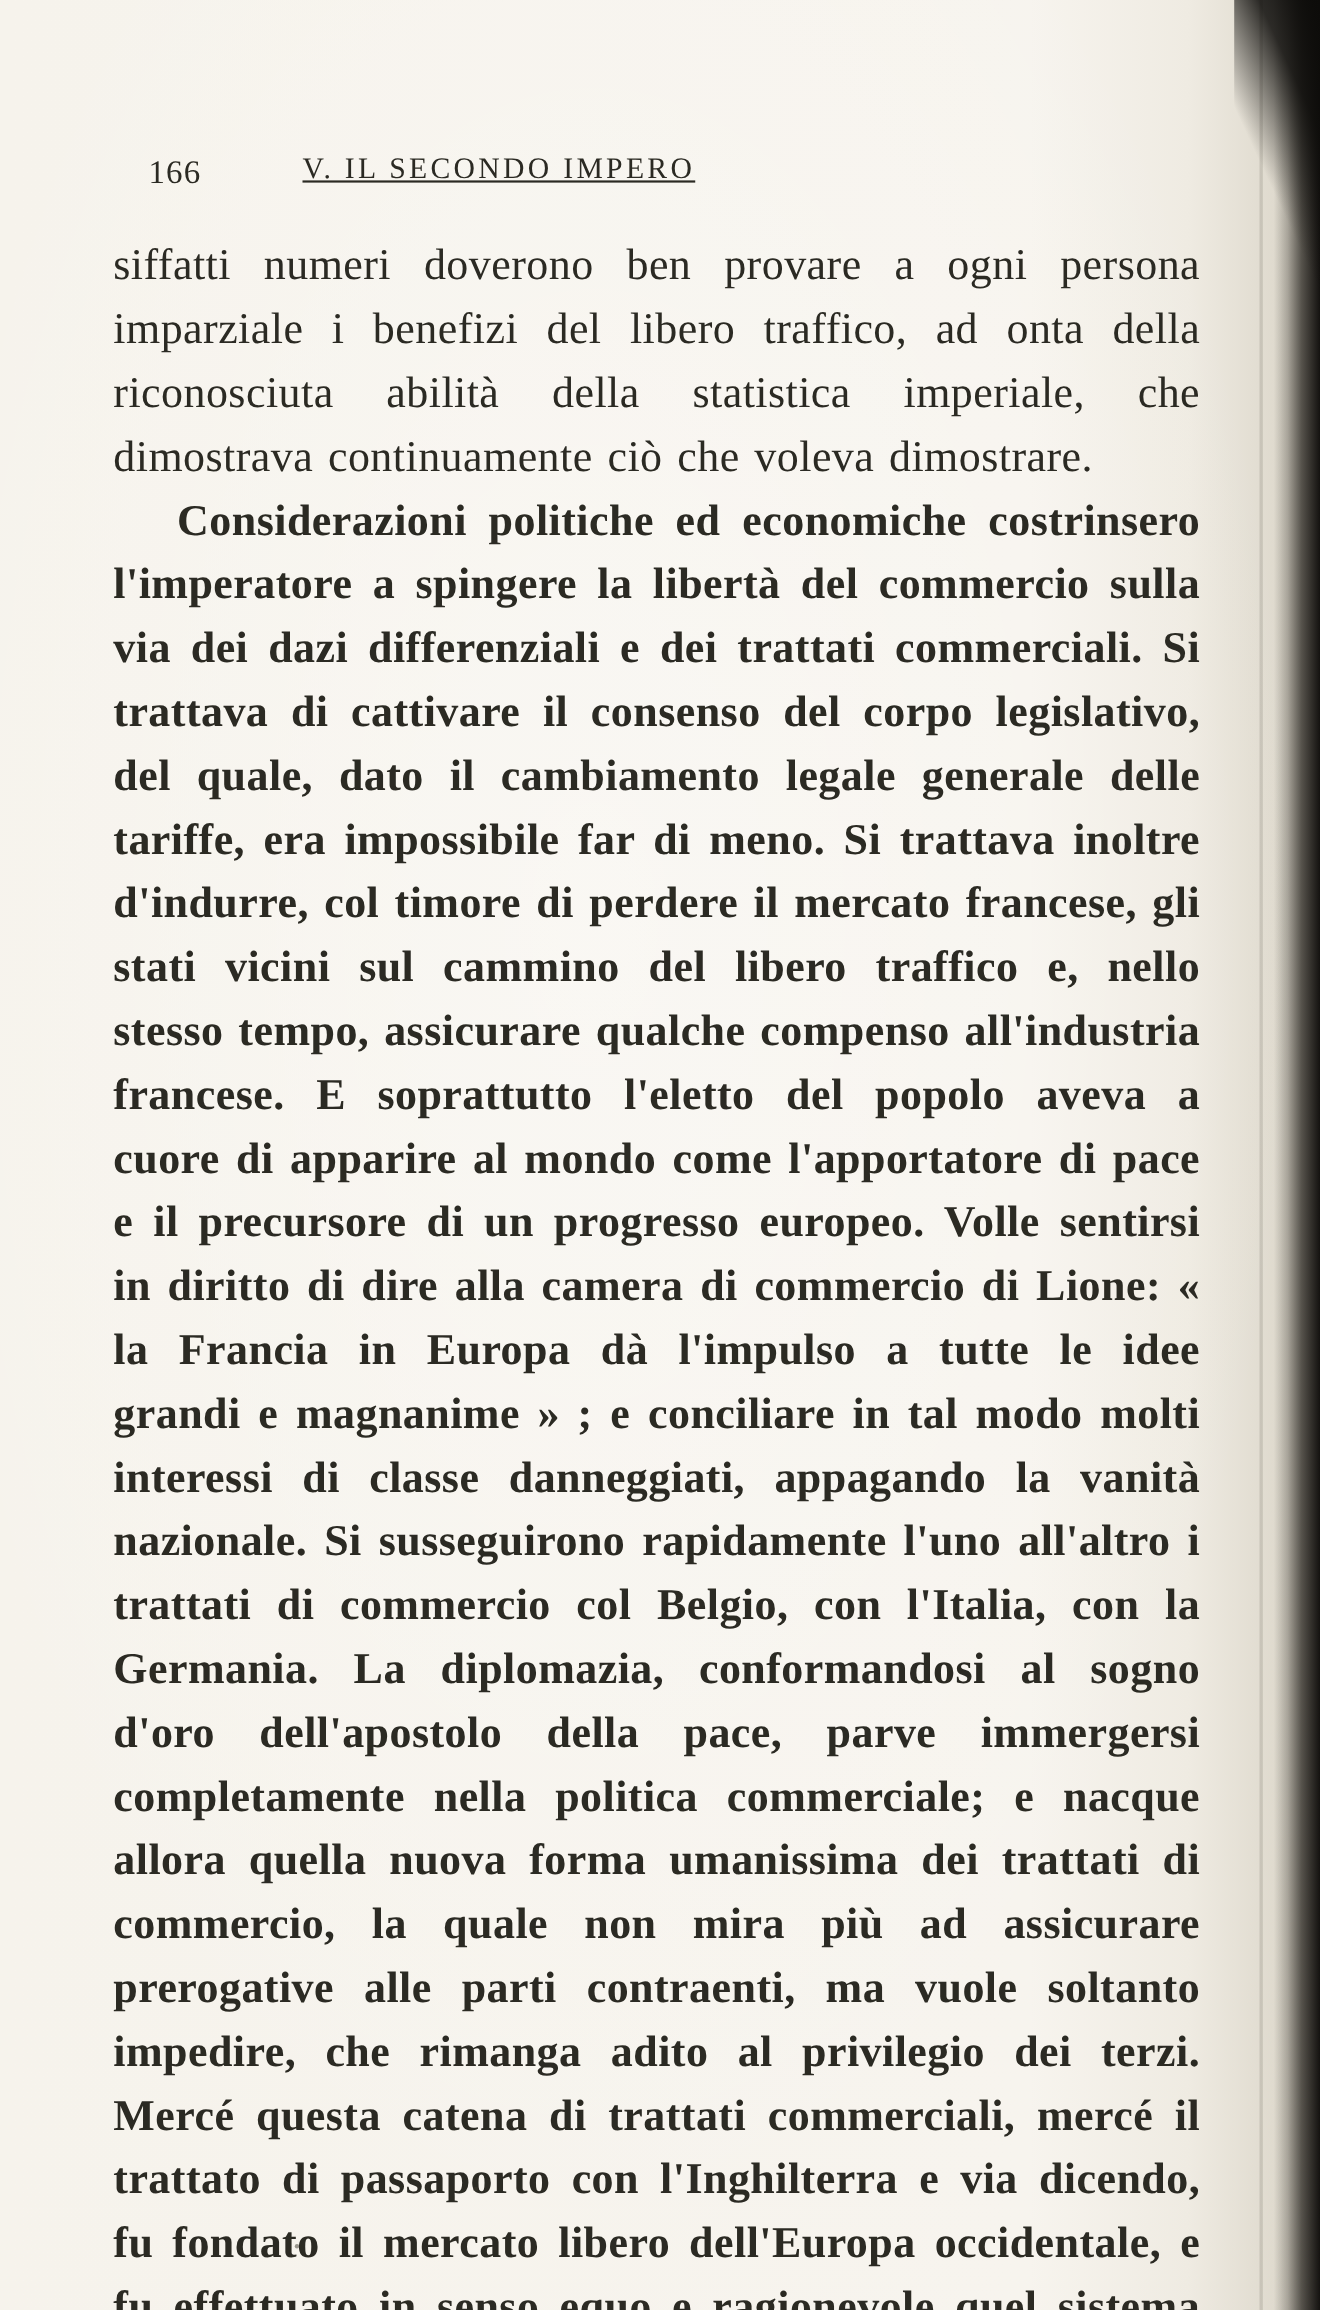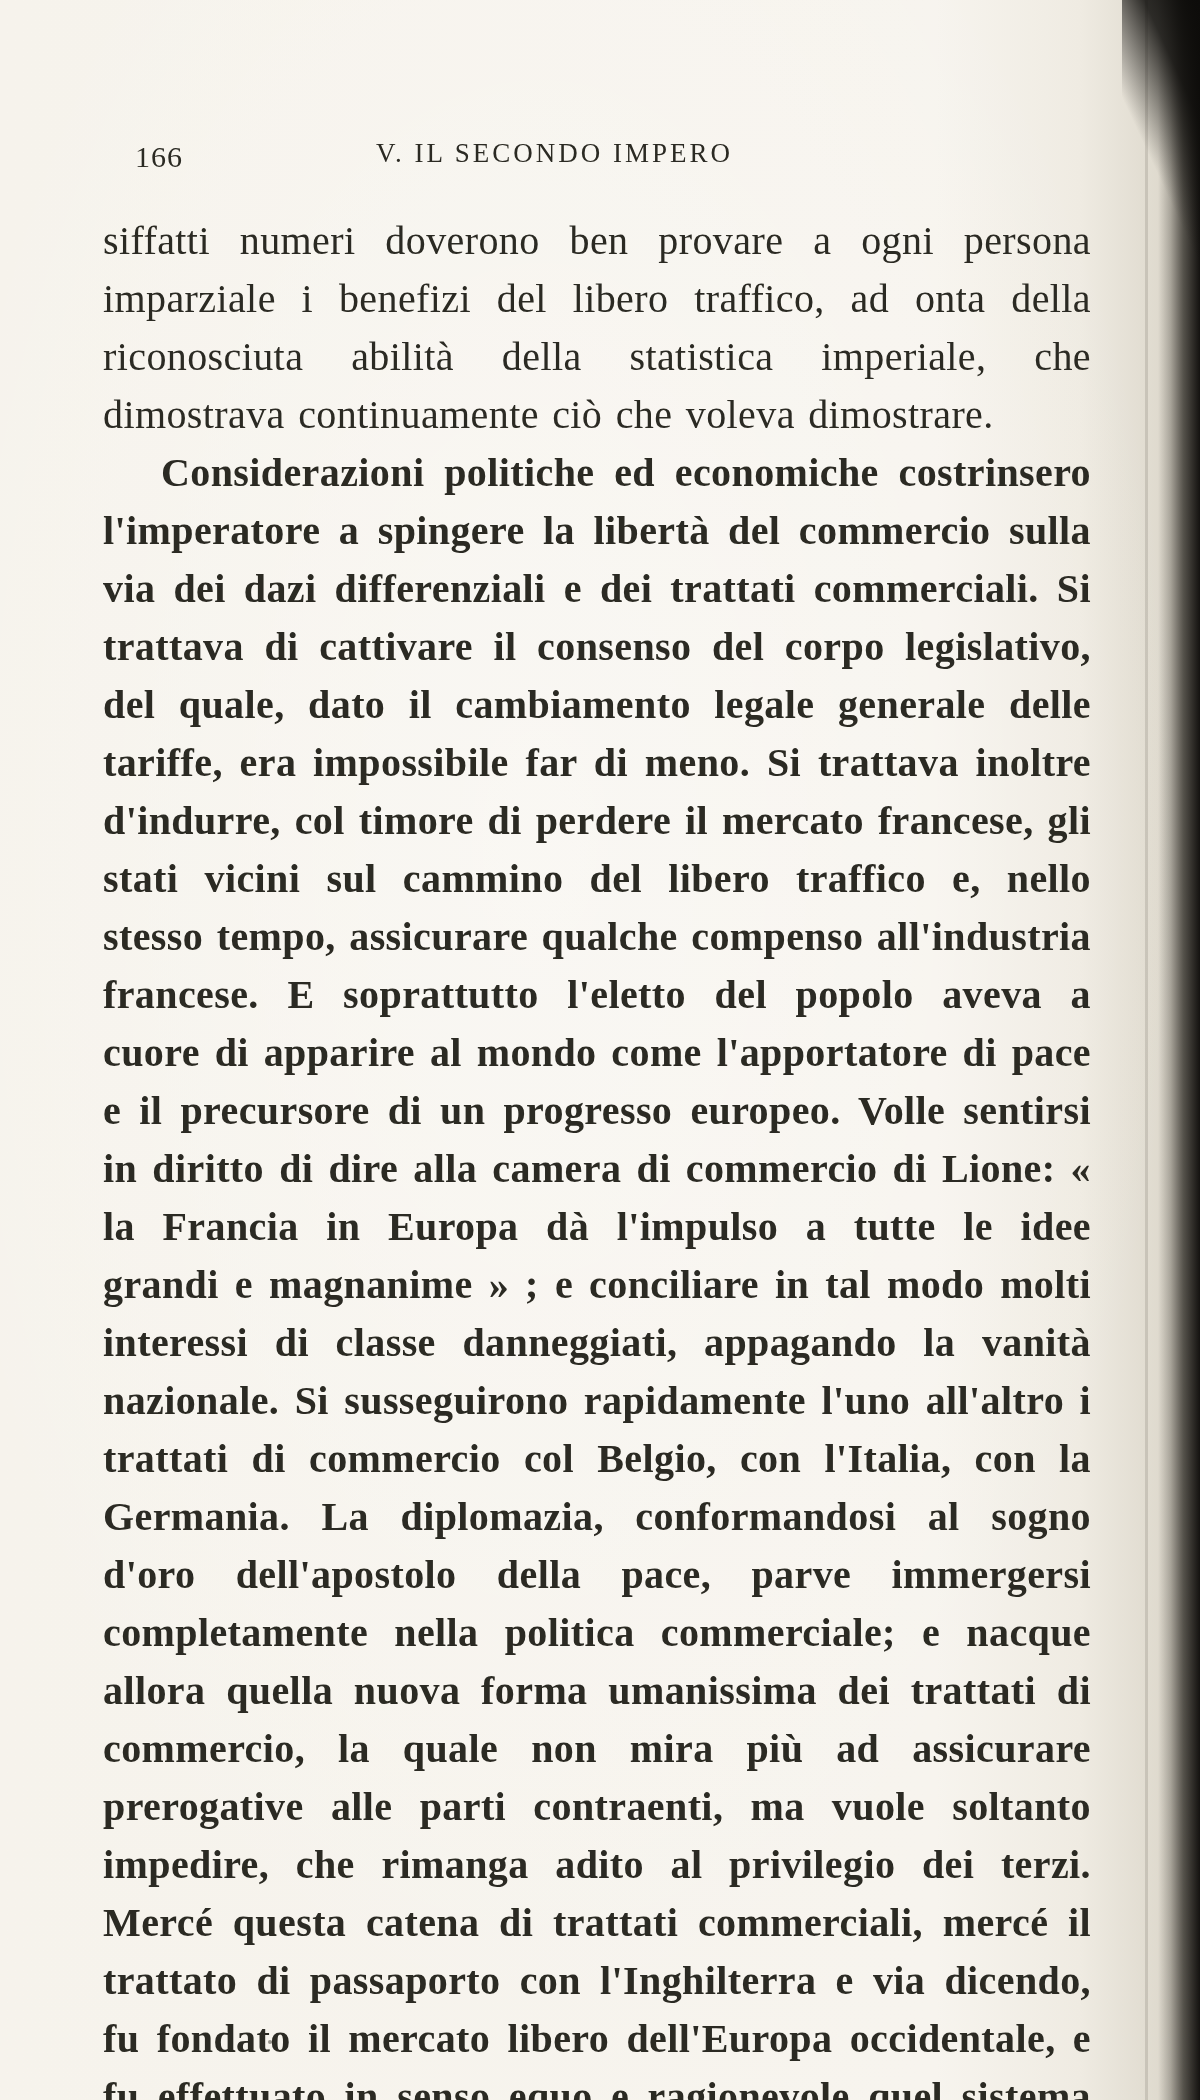--- a/index.html
+++ b/index.html
@@ -70,24 +70,25 @@
     left: 0;
     top: 2px;
     font-size: 30px;
     letter-spacing: 1px;
   }
   .running-header {
     position: absolute;
     left: 140px;
     right: 250px;
     top: 0;
-    text-align: center;
+    text-align: left;
     font-size: 27px;
     letter-spacing: 3px;
     white-space: nowrap;
+    text-decoration: underline;
   }
 
   .body-text {
     position: absolute;
     top: 212px;
     left: 103px;
     width: 988px;
     font-size: 40px;
     line-height: 58px;
     text-align: justify;

